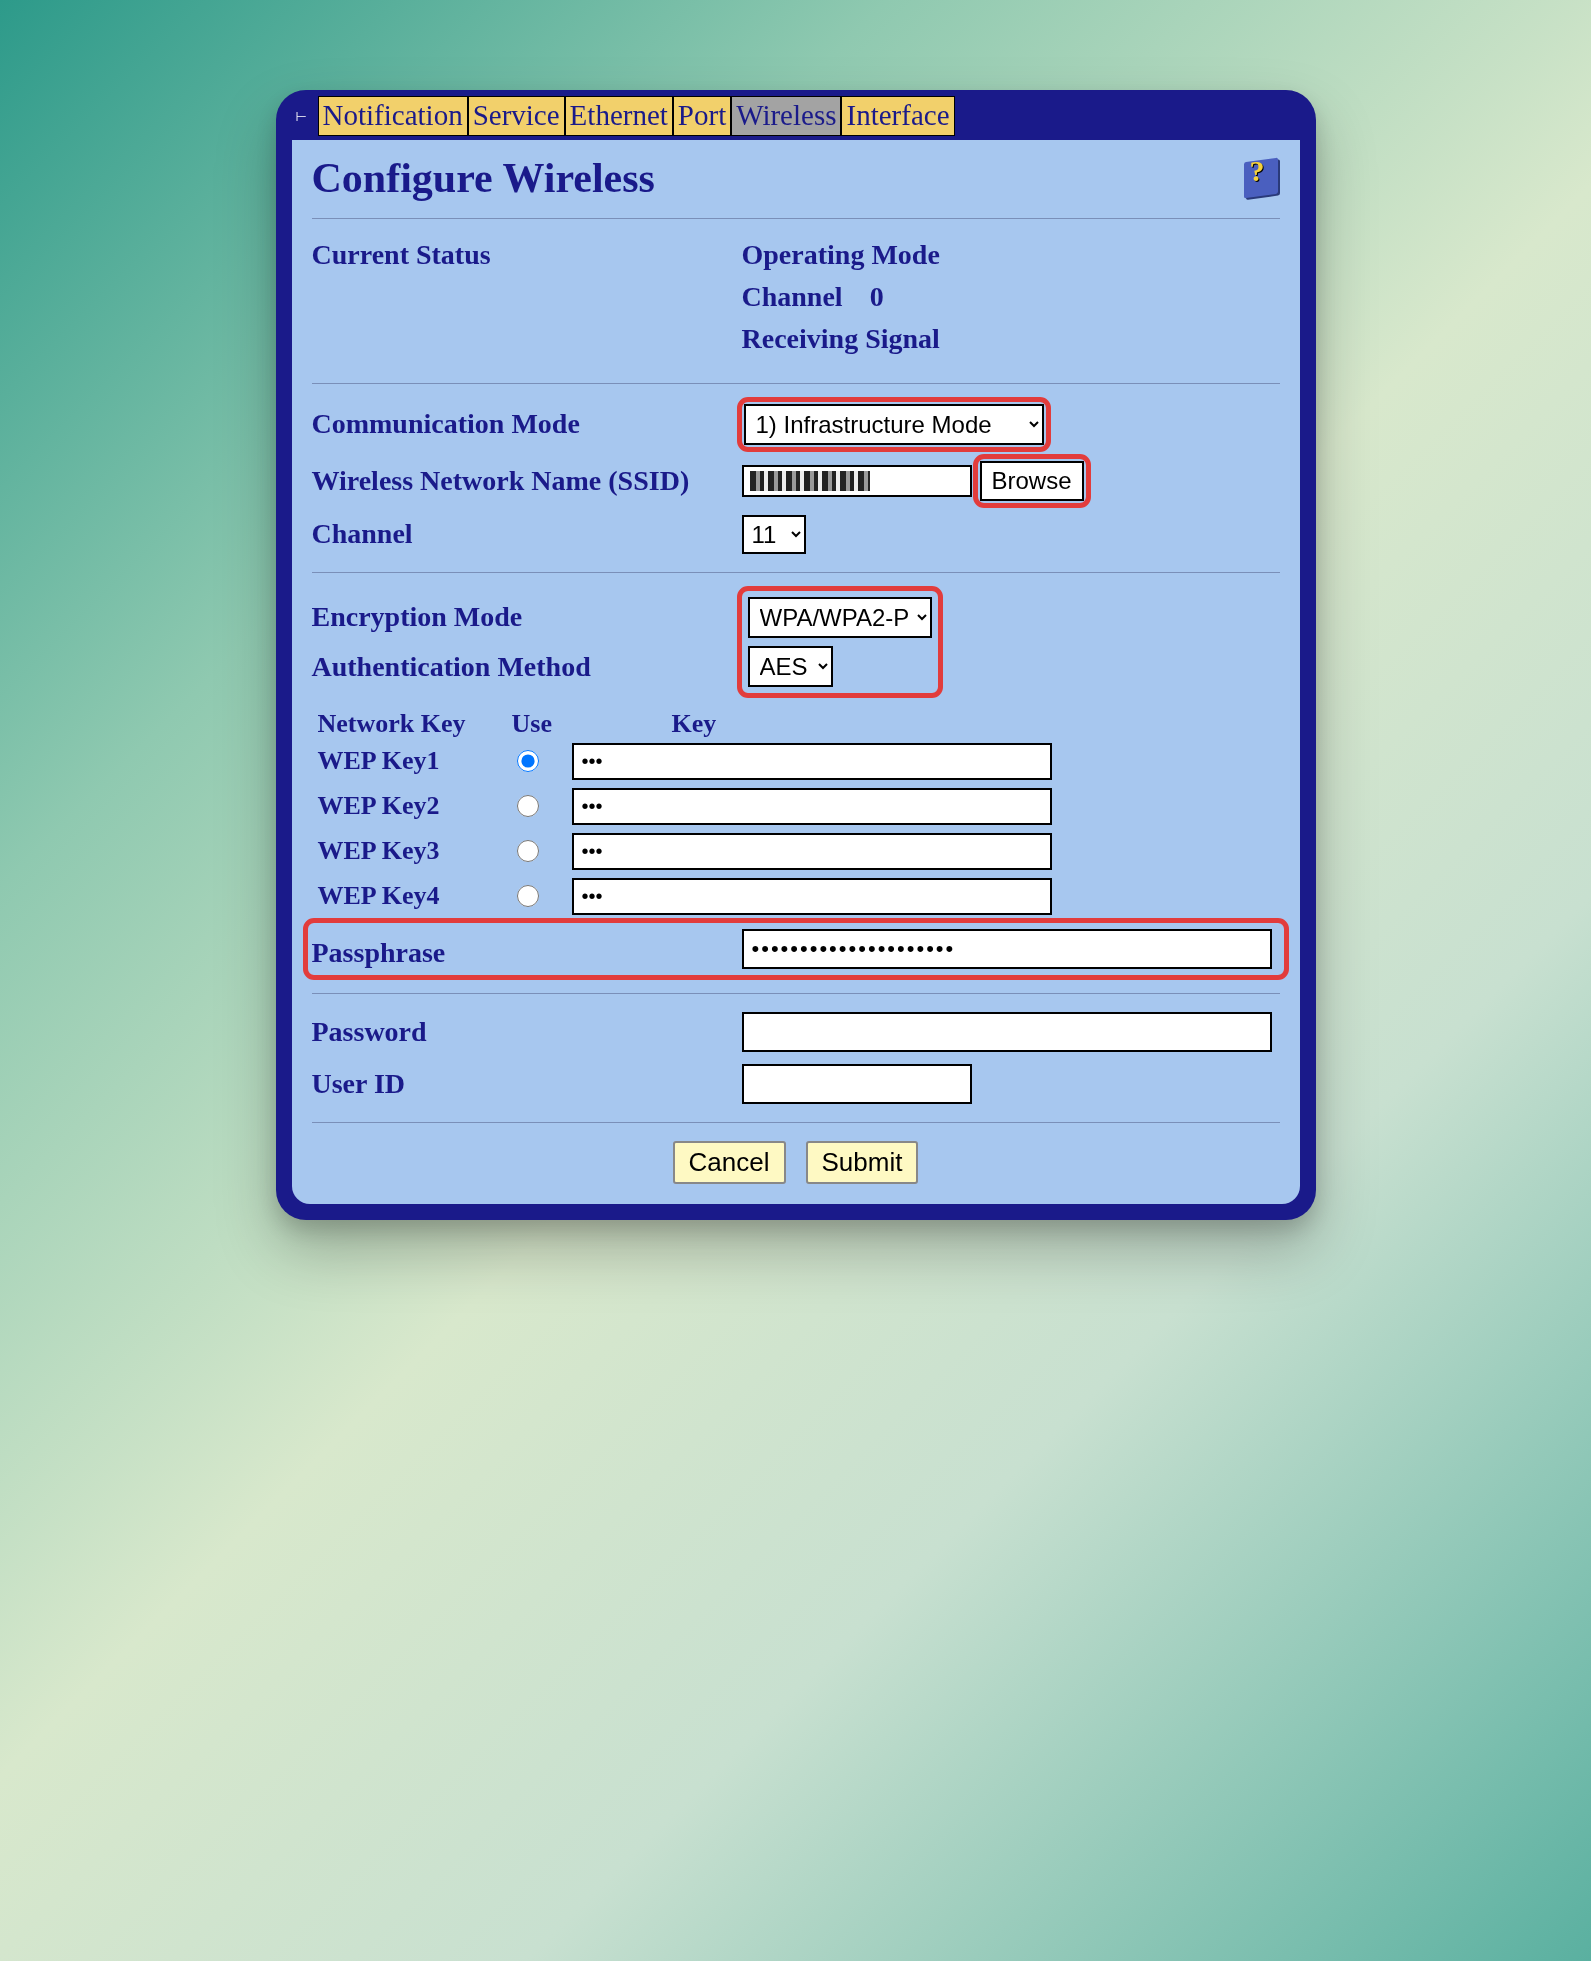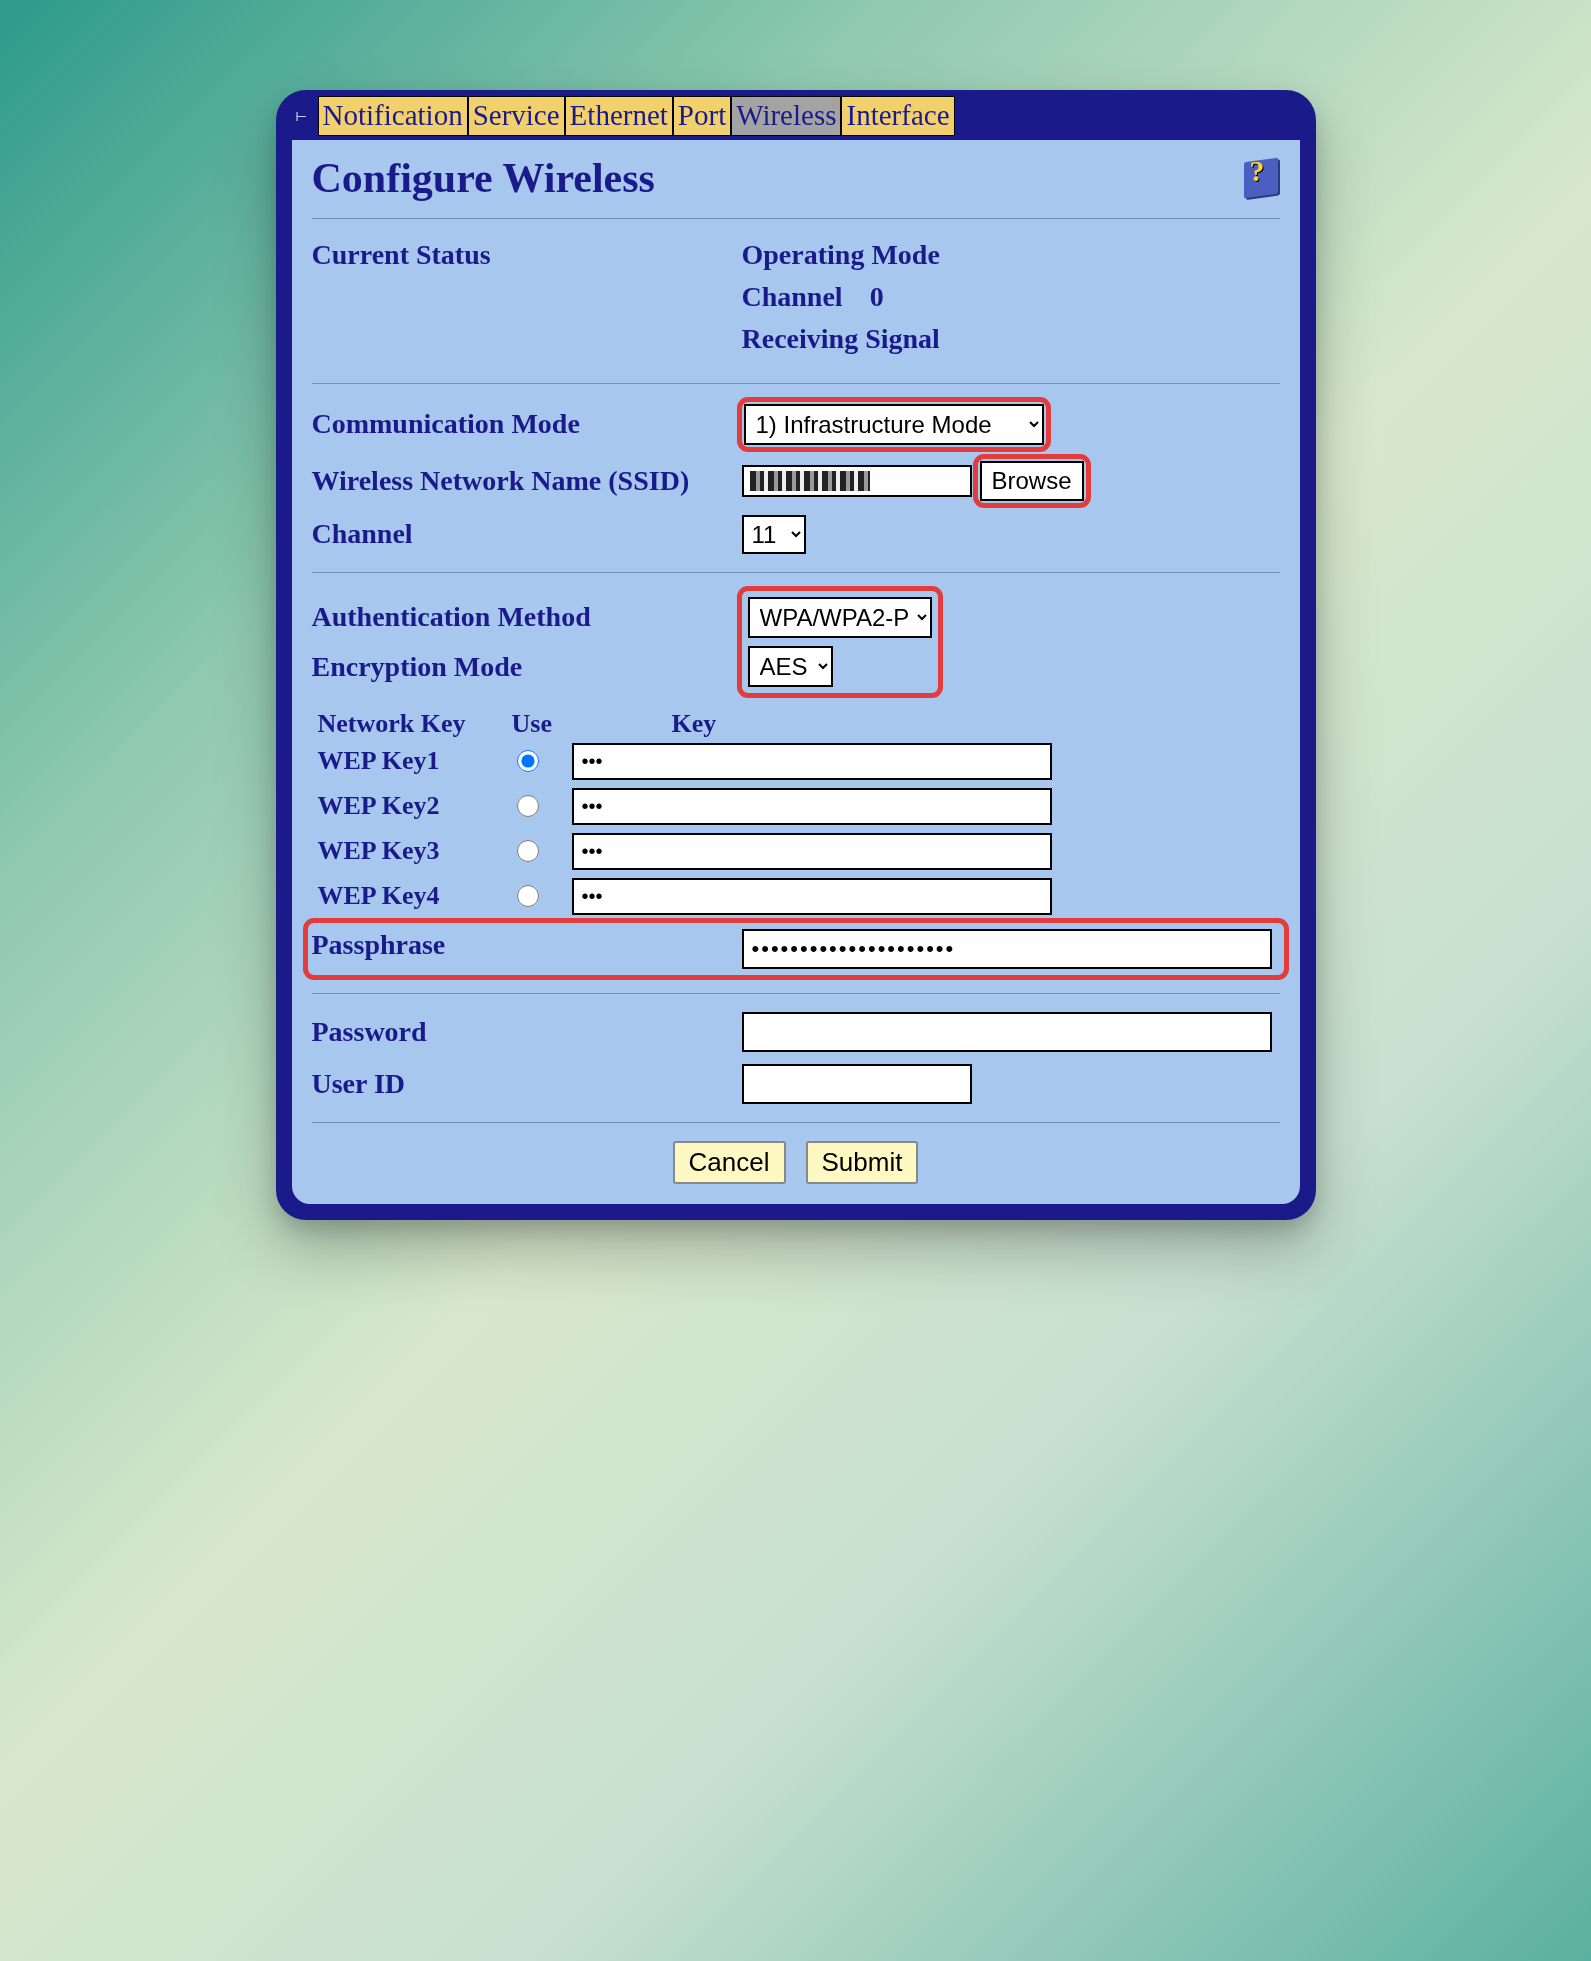--- a/index.html
+++ b/index.html
@@ -129,21 +129,21 @@
     background:#fff;
     font-size:24px;
     font-family:Arial,sans-serif;
     padding:4px 10px;
     cursor:pointer;
   }
   .hl-red { outline:5px solid #e23c3c; border-radius:6px; padding:2px; display:inline-flex;}
   .hl-red-row {
     outline:5px solid #e23c3c; border-radius:6px;
     padding:6px 4px; margin:0 -4px 0 -4px;
-    display:flex; align-items:flex-start;
+    display:flex; align-items:flex-end;
   }
   .table-hdr {
     display:flex; font-weight:bold; font-size:26px;
     padding:4px 0;
   }
   .th-key { width:200px; padding-left:6px;}
   .th-use { width:160px;}
   .th-val { flex:1;}
   .wep-row {
     display:flex; align-items:center; margin-bottom:8px;
@@ -250,22 +250,22 @@
         <select class="smallselect2">
           <option>11</option>
         </select>
       </div>
     </div>
 
     <hr class="sep sep-tight">
 
     <div class="row auth-block">
       <div class="label" style="display:flex;flex-direction:column;gap:18px;">
+        <span>Encryption Mode</span>
         <span>Authentication Method</span>
-        <span>Encryption Mode</span>
       </div>
       <div class="val">
         <span class="hl-red">
           <select class="medselect">
             <option>WPA/WPA2-PSK</option>
           </select>
           <select class="smallselect">
             <option>AES</option>
           </select>
         </span>

